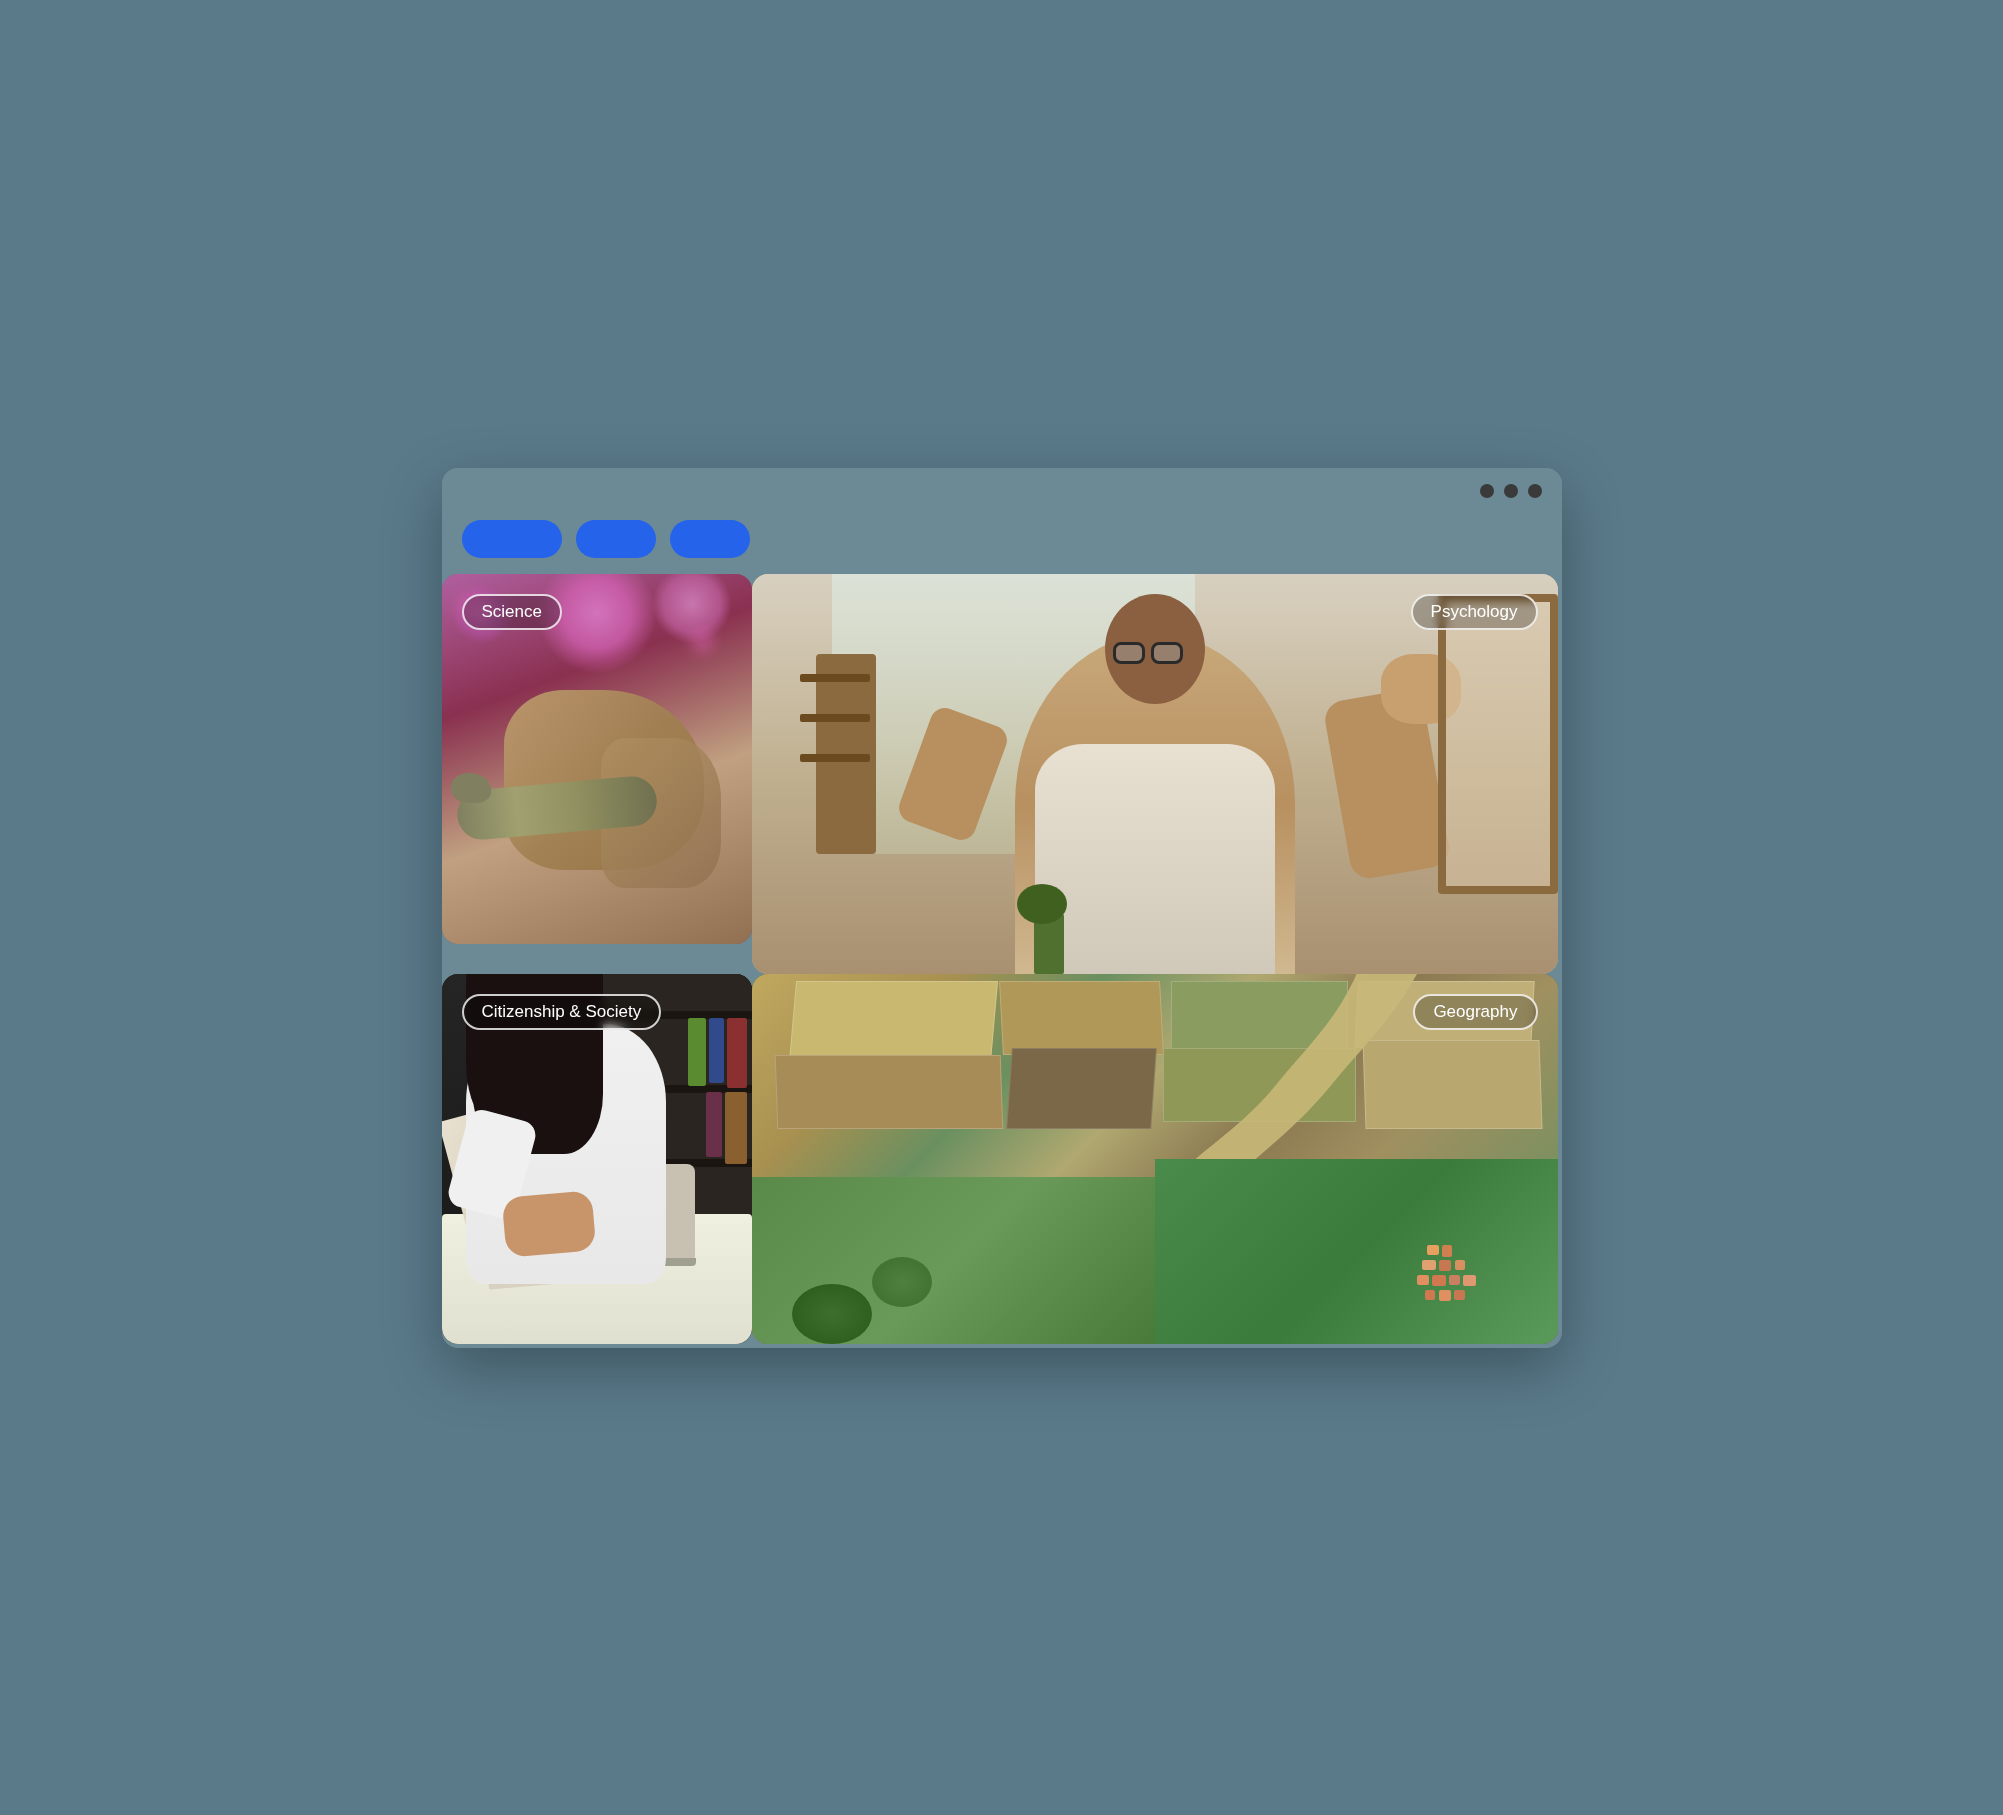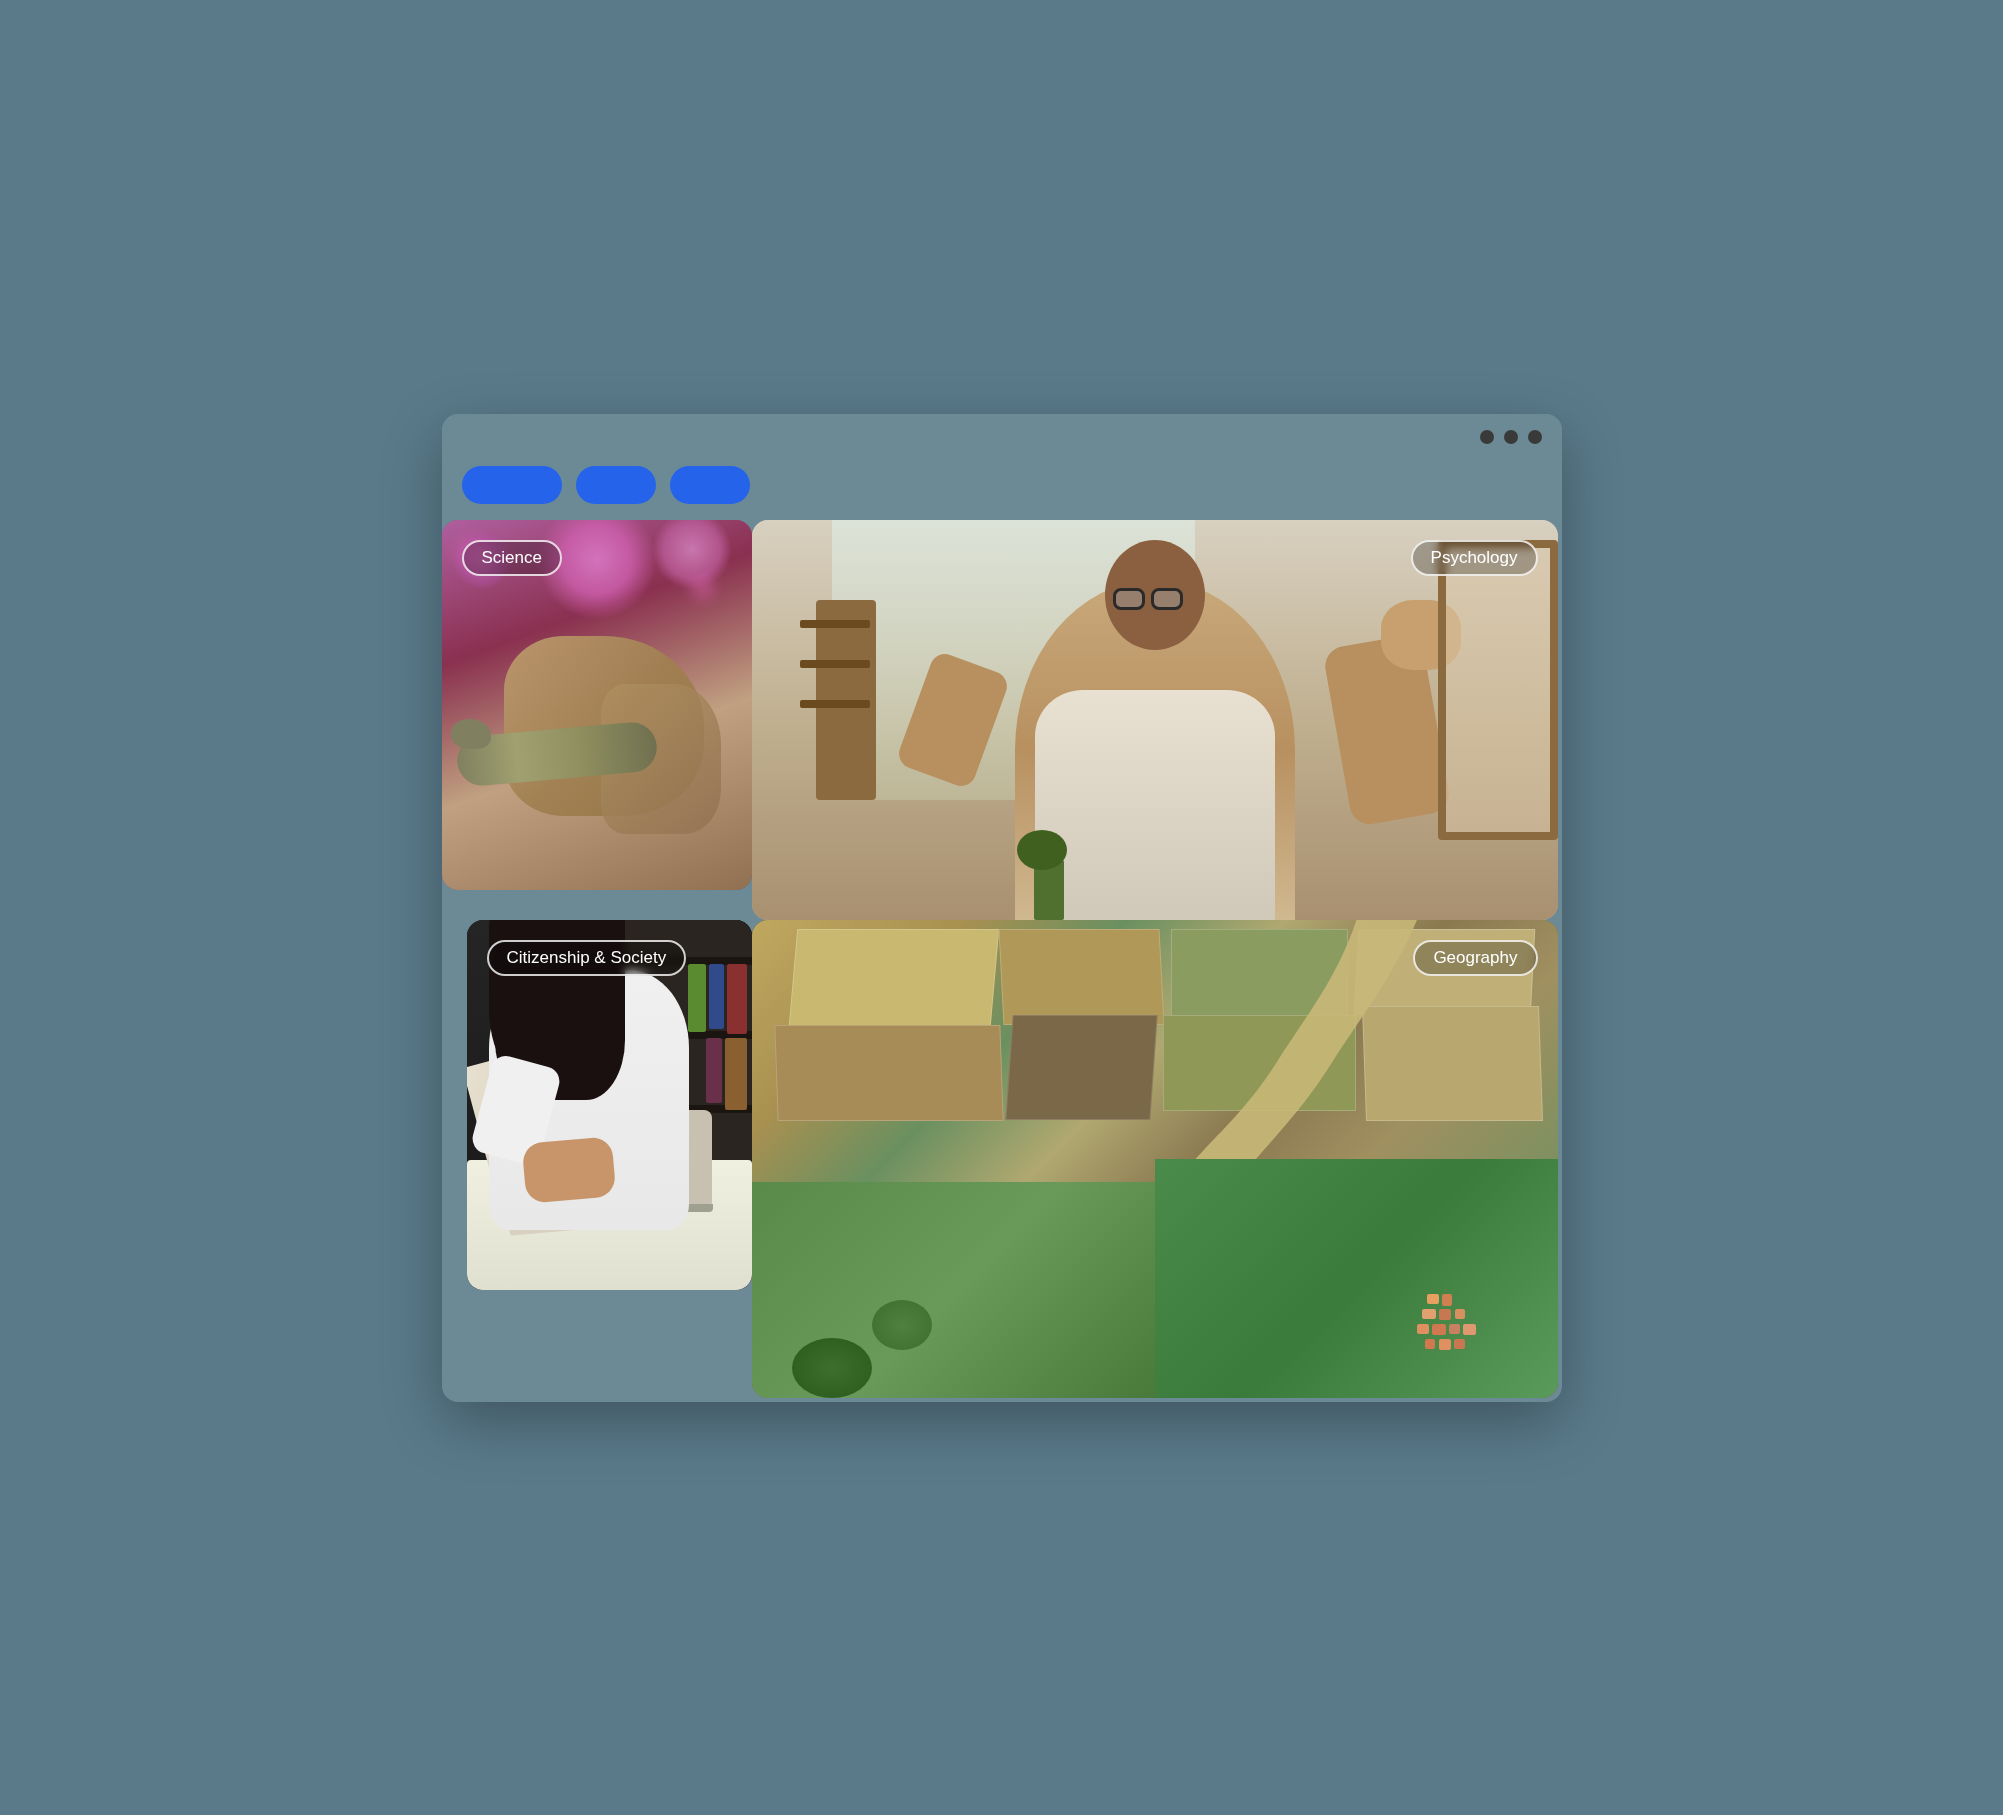--- a/index.html
+++ b/index.html
@@ -107,26 +107,25 @@
     
     .card-psychology {
       height: 400px;
       background: #c0b09a;
     }
 
     
     .card-citizenship {
       height: 370px;
       background: #1a1a1a;
-      margin-left: 25px;
     }
 
     
     .card-geography {
-      height: 478px;
+      height: 370px;
       background: #c2410c;
     }
 
     
     .science-visual {
       width: 100%;
       height: 100%;
       position: relative;
     }
   </style>

